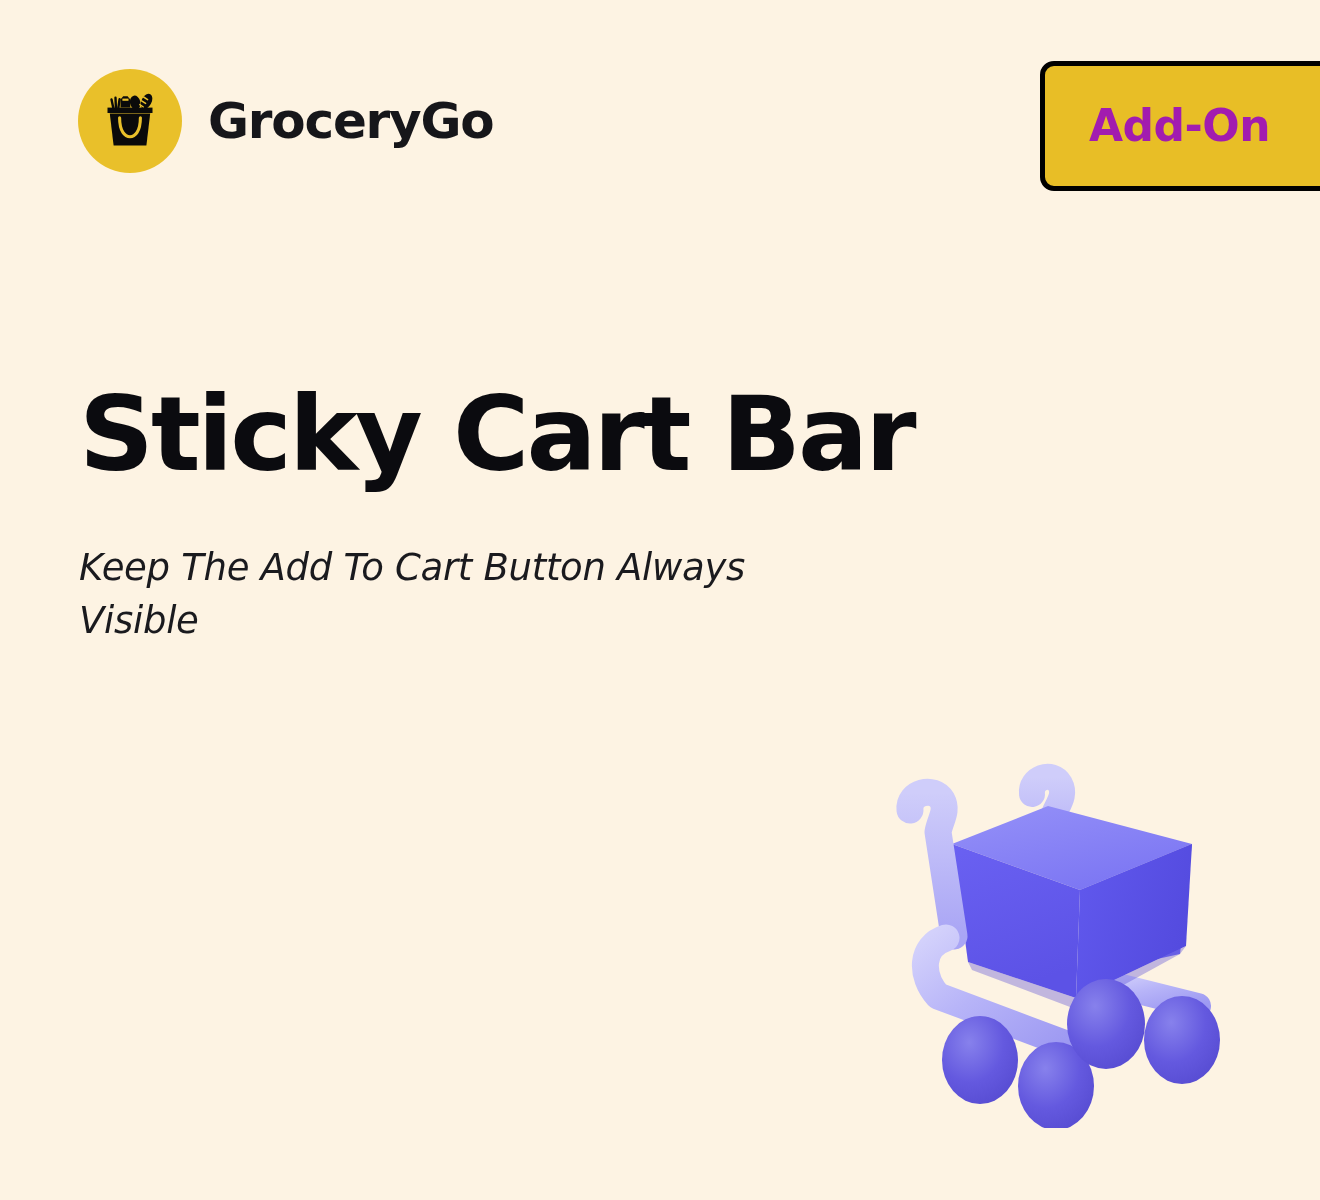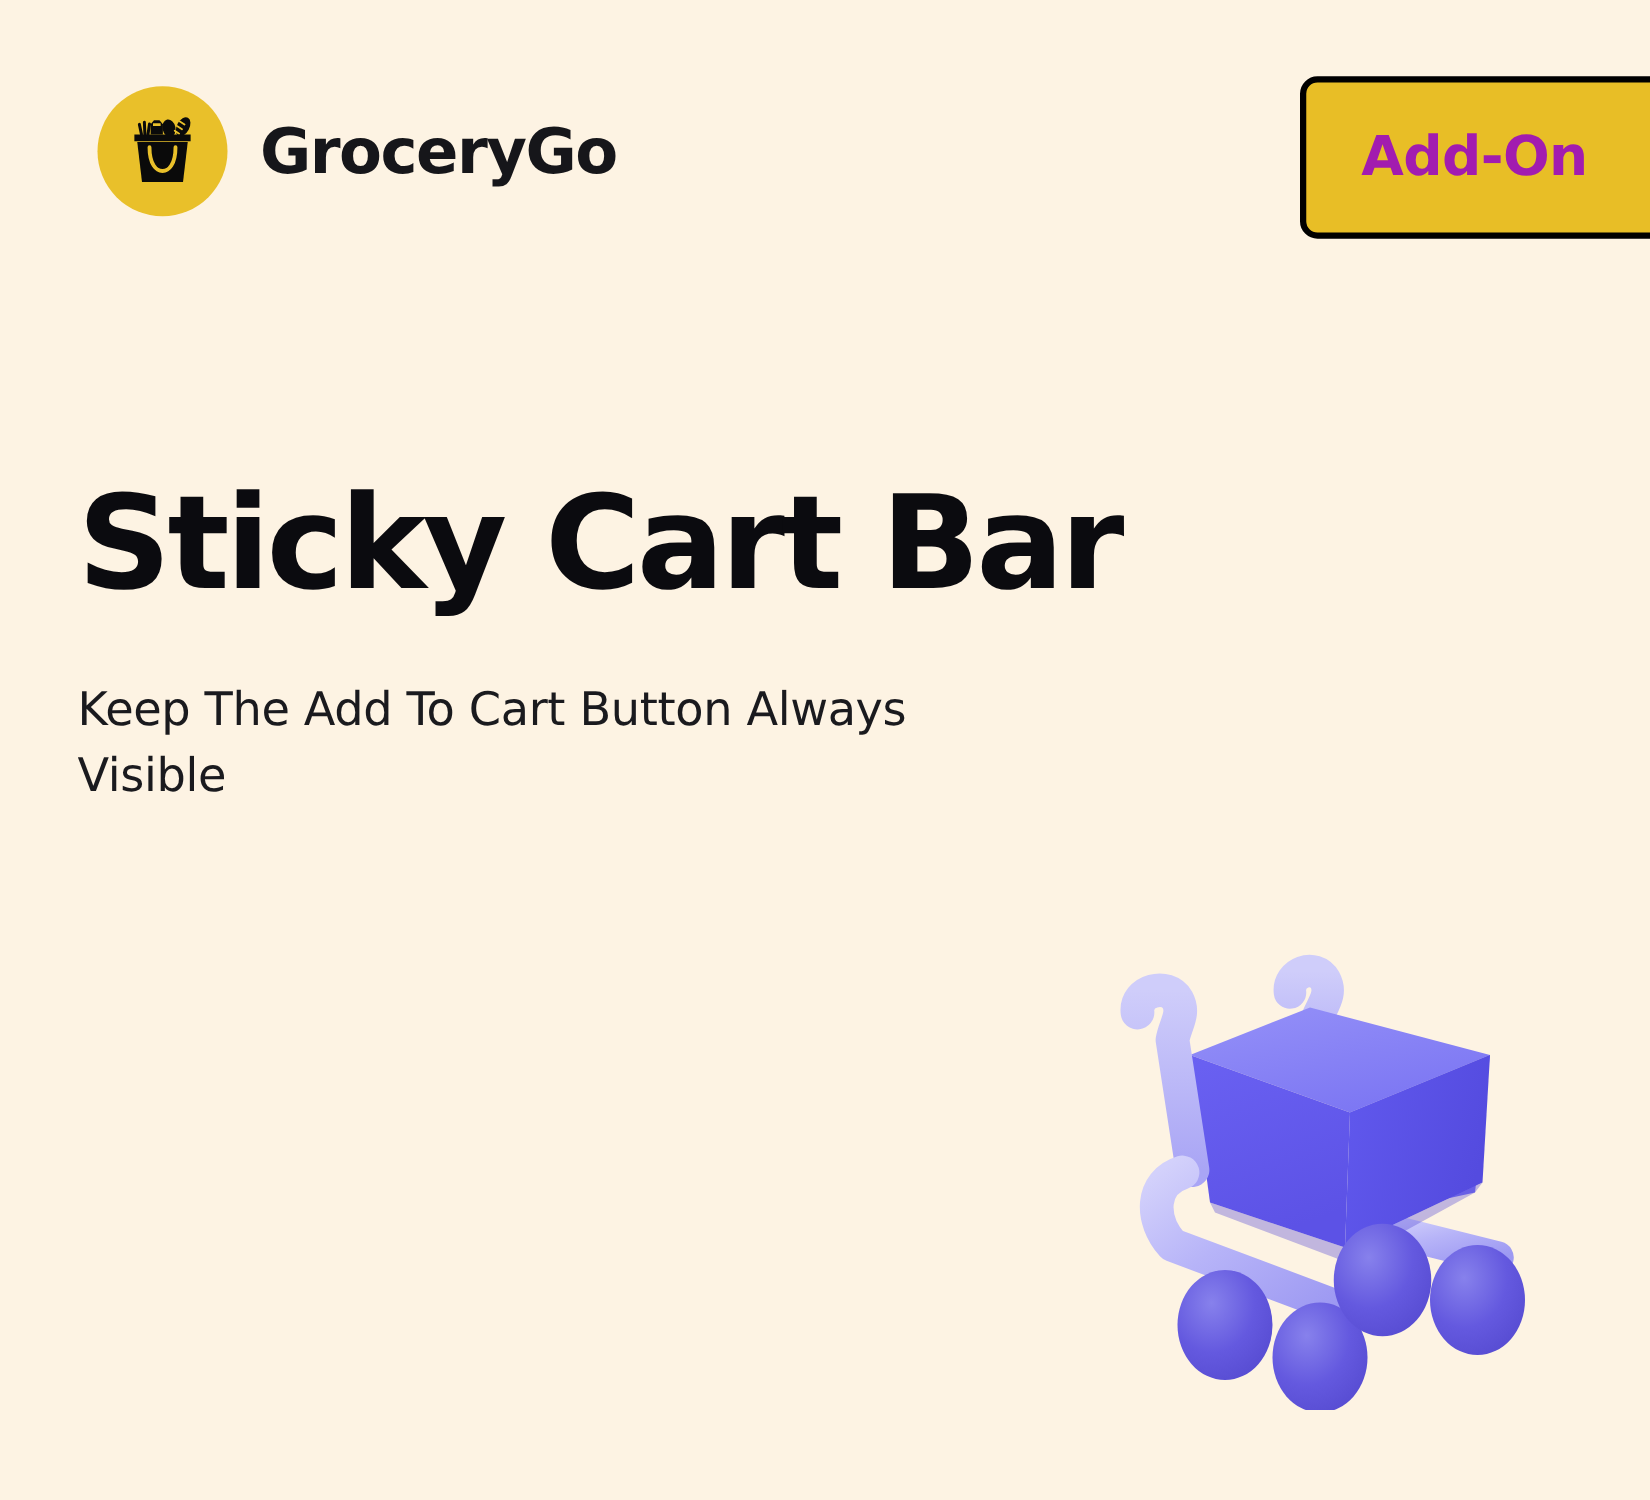--- a/index.html
+++ b/index.html
@@ -88,21 +88,21 @@
     font-weight: 700;
     letter-spacing: -0.5px;
     color: #a21caf;
     white-space: nowrap;
     line-height: 1;
   }
 
   
   .hero {
     position: absolute;
-    left: 62px;
+    left: 79px;
     top: 380px;
     width: 930px;
   }
 
   .hero-title {
     font-family: "DejaVu Sans", sans-serif;
     font-size: 104px;
     font-weight: 700;
     letter-spacing: -3px;
     line-height: 1.04;
@@ -112,20 +112,21 @@
 
   .hero-subtitle {
     margin-top: 54px;
     font-family: "DejaVu Sans", sans-serif;
     font-size: 37px;
     font-weight: 400;
     letter-spacing: -0.3px;
     line-height: 1.42;
     color: #1A1A1E;
     max-width: 790px;
+    font-style: italic;
   }
 
   
   .cart-art {
     position: absolute;
     left: 880px;
     top: 748px;
     width: 350px;
     height: 380px;
   }

